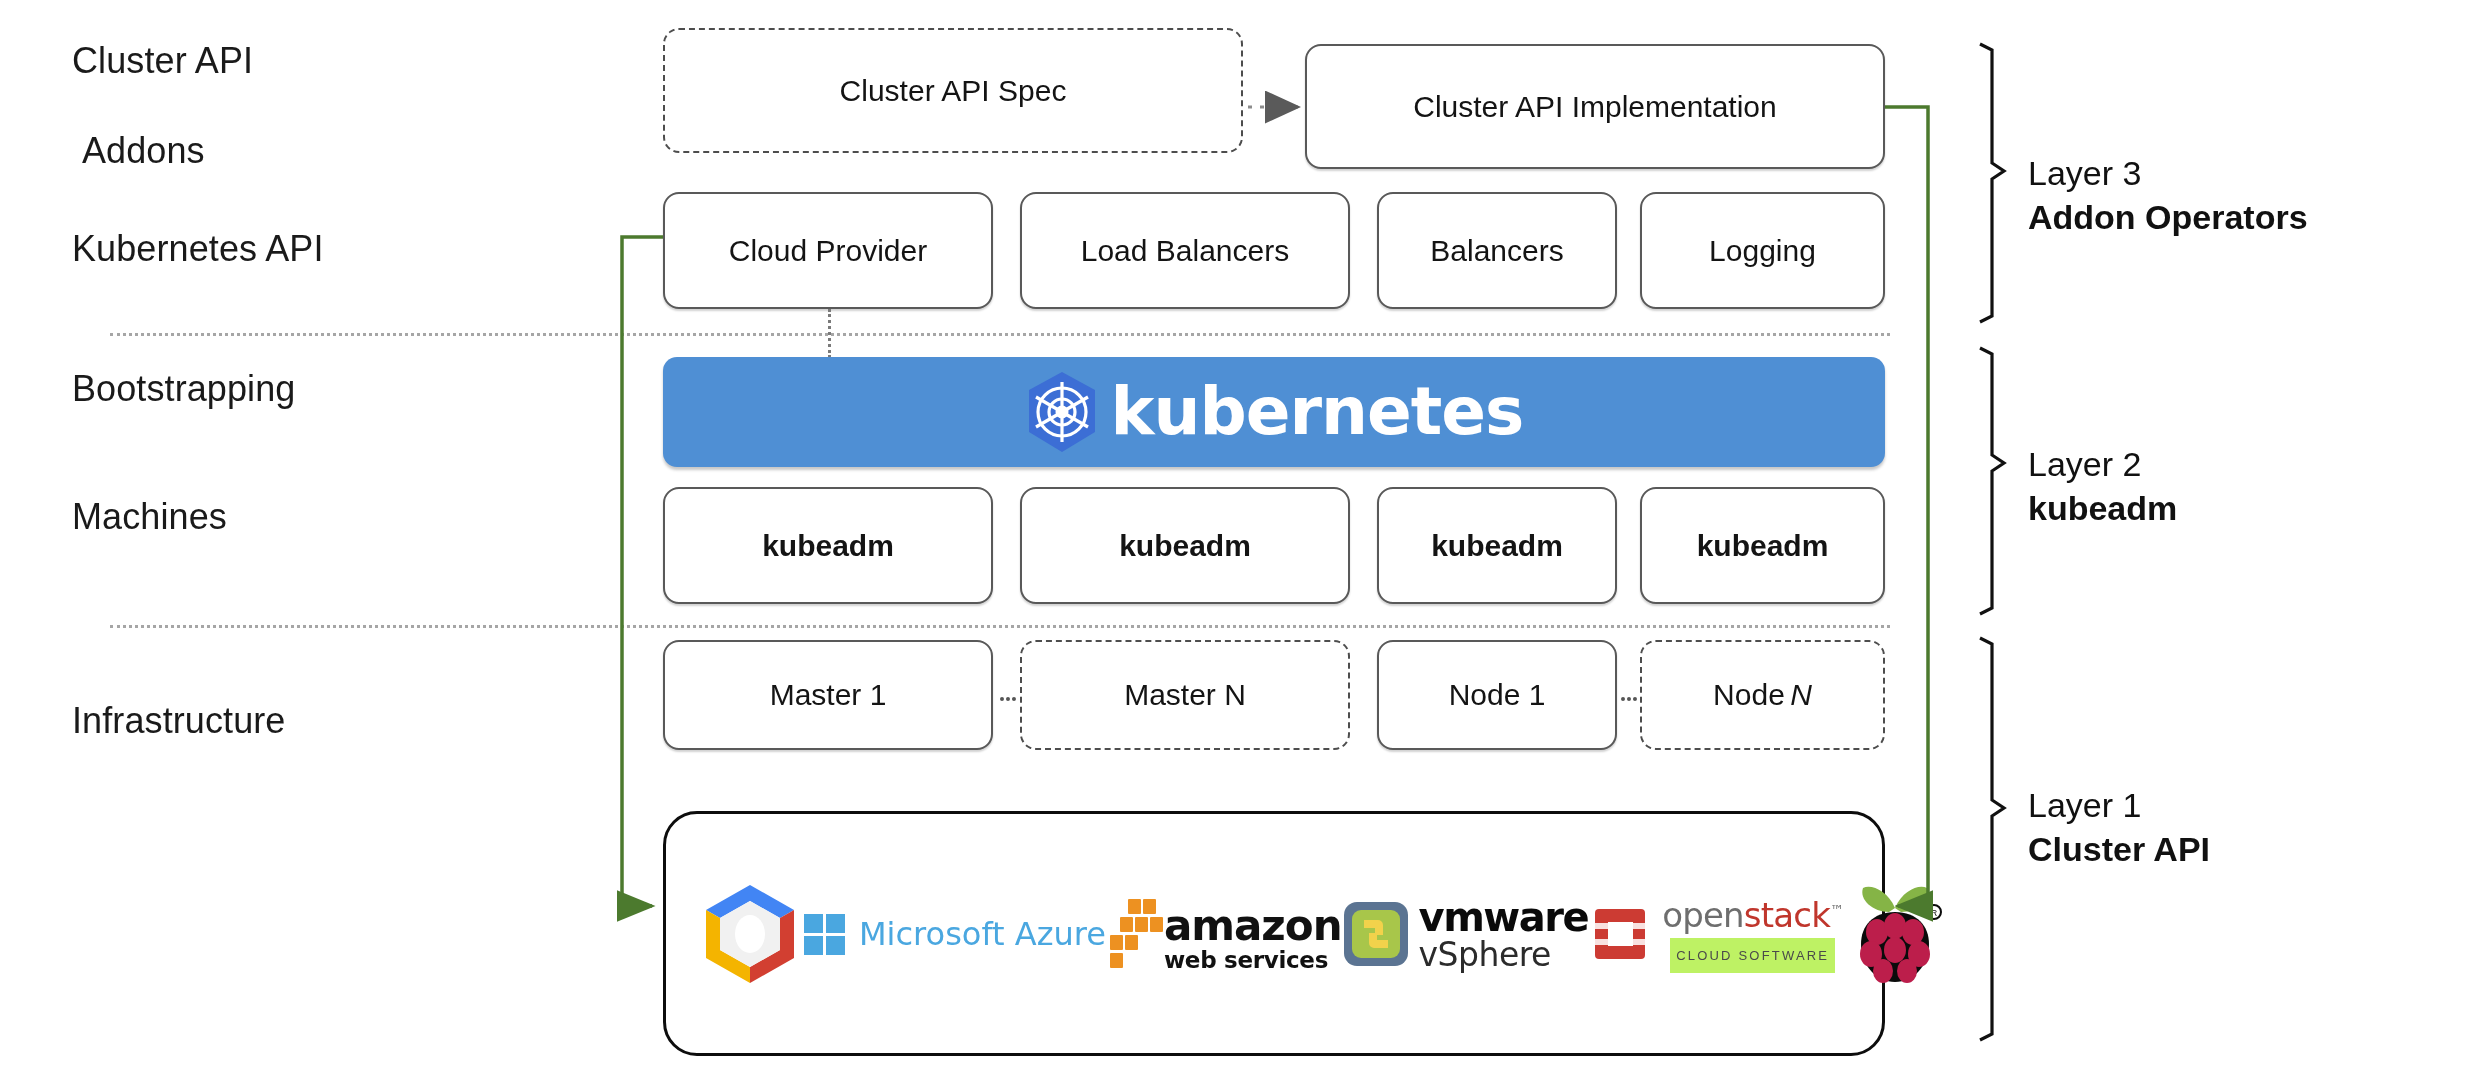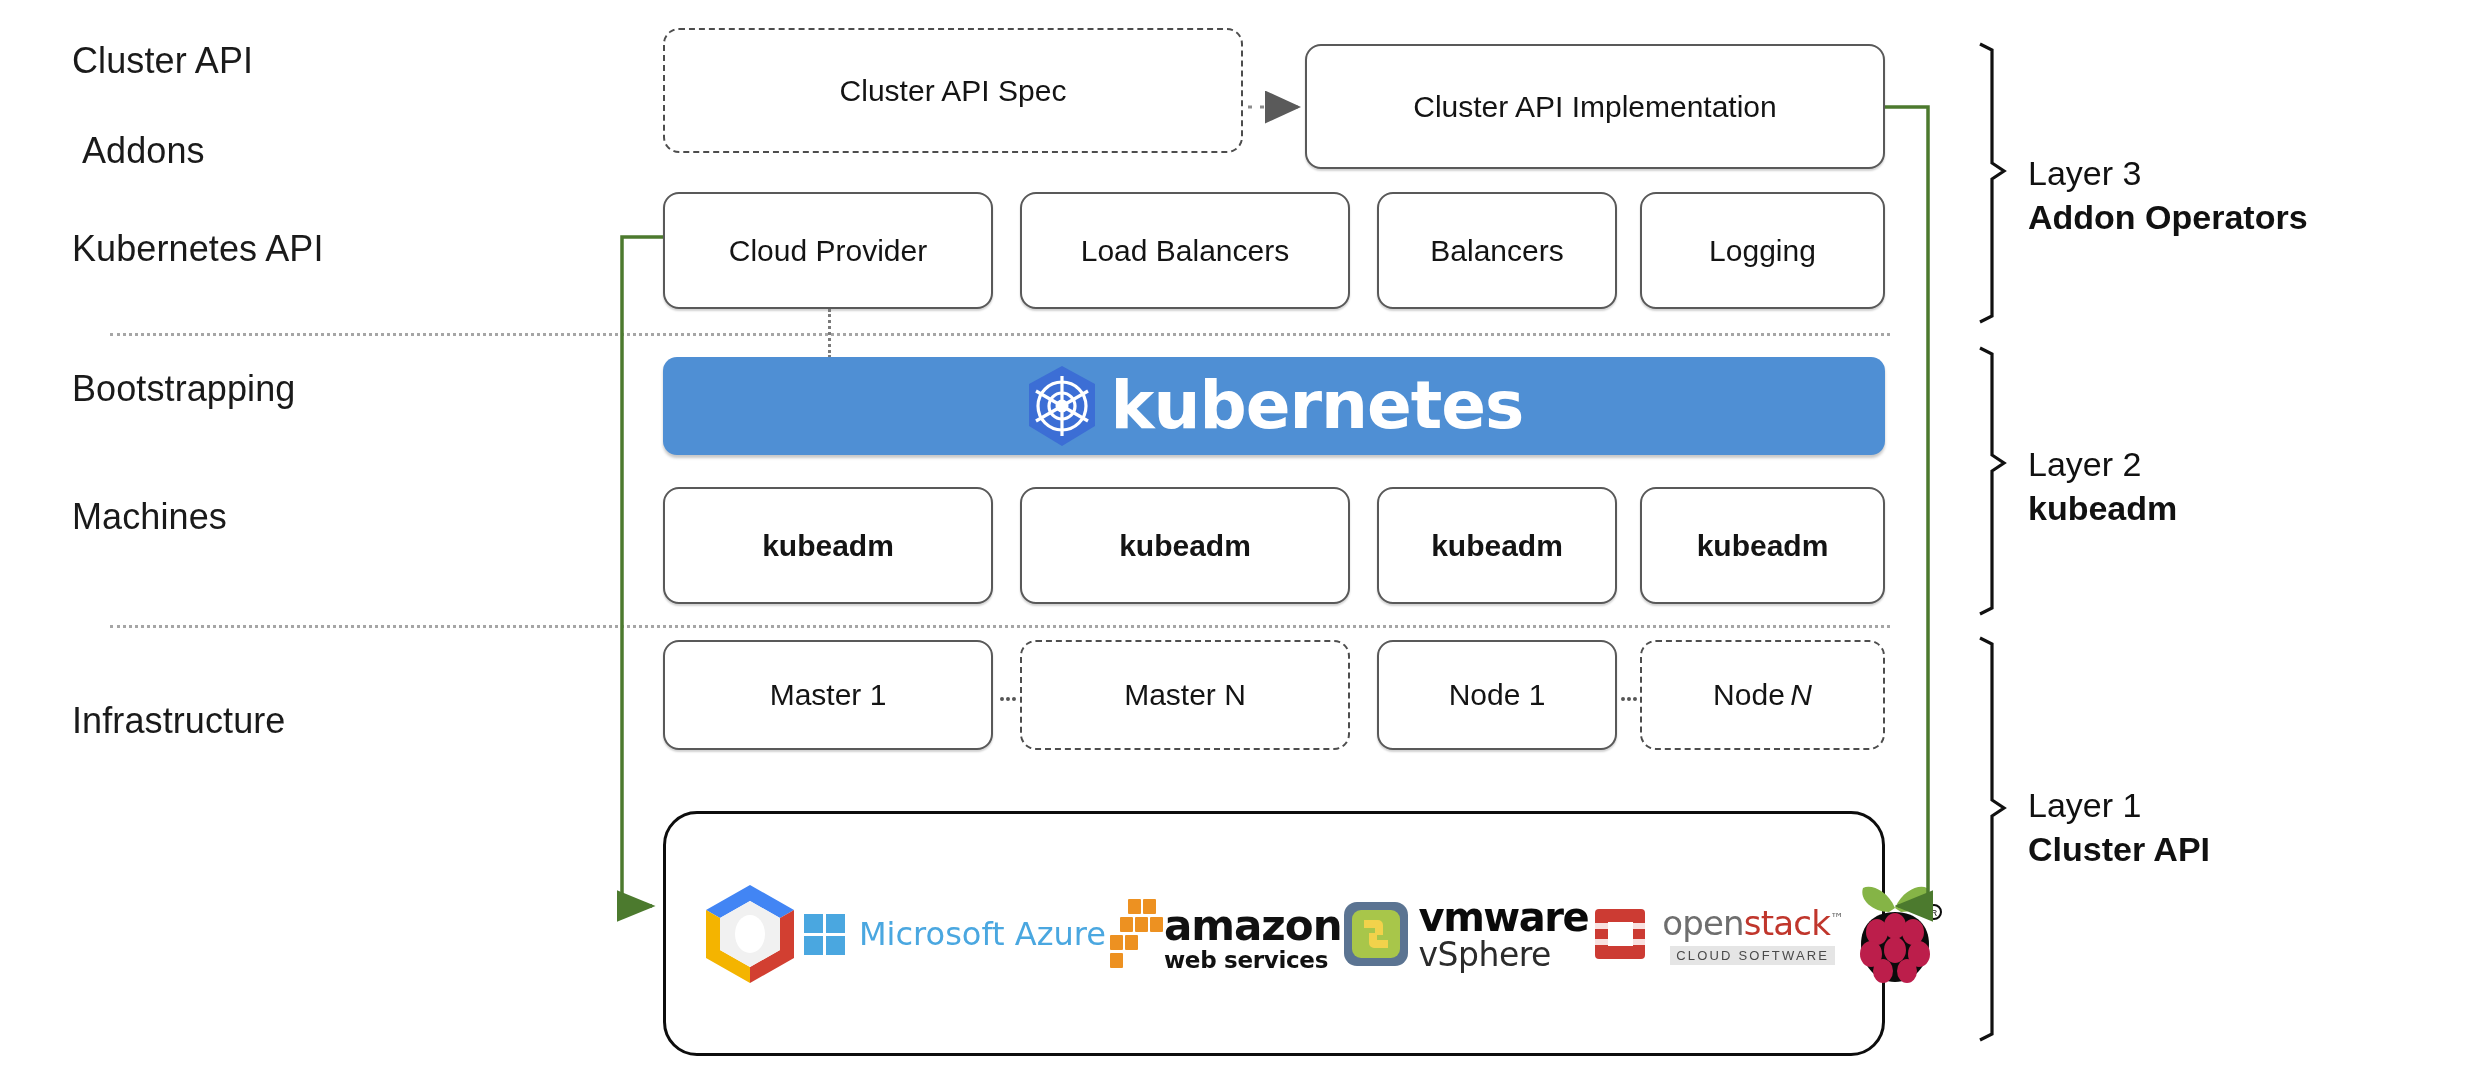--- a/index.html
+++ b/index.html
@@ -114,21 +114,21 @@
   }
   
   .os-wrap { display: flex; align-items: center; gap: 8px; }
   .os-text-wrap { display: flex; flex-direction: column; align-items: center; }
   .os-main { font-family: "DejaVu Sans", sans-serif; font-size: 34px; letter-spacing: -.8px; }
   .os-open { color: #6e6e6e; }
   .os-stack { color: #c0362c; }
   .os-tm { font-size: 14px; color: #6e6e6e; vertical-align: super; }
   .os-sub {
     font-size: 13px; color: #4a4a4a; letter-spacing: 2.2px;
-    background: #e5e5e5; padding: 2px 6px; margin-top: 3px;
+    background: #bef264; padding: 10px 6px; margin-top: 3px;
   }
 
   
   .divider {
     position: absolute;
     height: 0;
     border-top: 3px dotted #a6a6a6;
   }
   .vdotted {
     position: absolute;
@@ -177,21 +177,21 @@
 
   <div class="node" style="left:663px; top:192px; width:330px; height:117px;">Cloud Provider</div>
   <div class="node" style="left:1020px; top:192px; width:330px; height:117px;">Load Balancers</div>
   <div class="node" style="left:1377px; top:192px; width:240px; height:117px;">Balancers</div>
   <div class="node" style="left:1640px; top:192px; width:245px; height:117px;">Logging</div>
 
   <div class="divider" style="left:110px; top:333px; width:1780px;"></div>
 
   <div class="vdotted" style="left:828px; top:309px; height:49px;"></div>
 
-  <div class="k8s-banner" style="left:663px; top:357px; width:1222px; height:98px;gap:12px;">
+  <div class="k8s-banner" style="left:663px; top:357px; width:1222px; height:110px;gap:12px;">
     <span style="display:flex;align-items:center;">
       <svg width="74" height="84" viewBox="0 0 74 84" aria-hidden="true">
         <polygon points="37,2 70,20 70,62 37,82 4,62 4,20" fill="#3c6ed5"></polygon>
         <g stroke="#ffffff" stroke-width="3.2" fill="none">
           <circle cx="37" cy="42" r="24"></circle>
           <circle cx="37" cy="42" r="6.5" fill="#ffffff" stroke="none"></circle>
           <line x1="37" y1="12" x2="37" y2="72"></line>
           <line x1="11" y1="27" x2="63" y2="57"></line>
           <line x1="11" y1="57" x2="63" y2="27"></line>
           <circle cx="37" cy="42" r="13"></circle>

